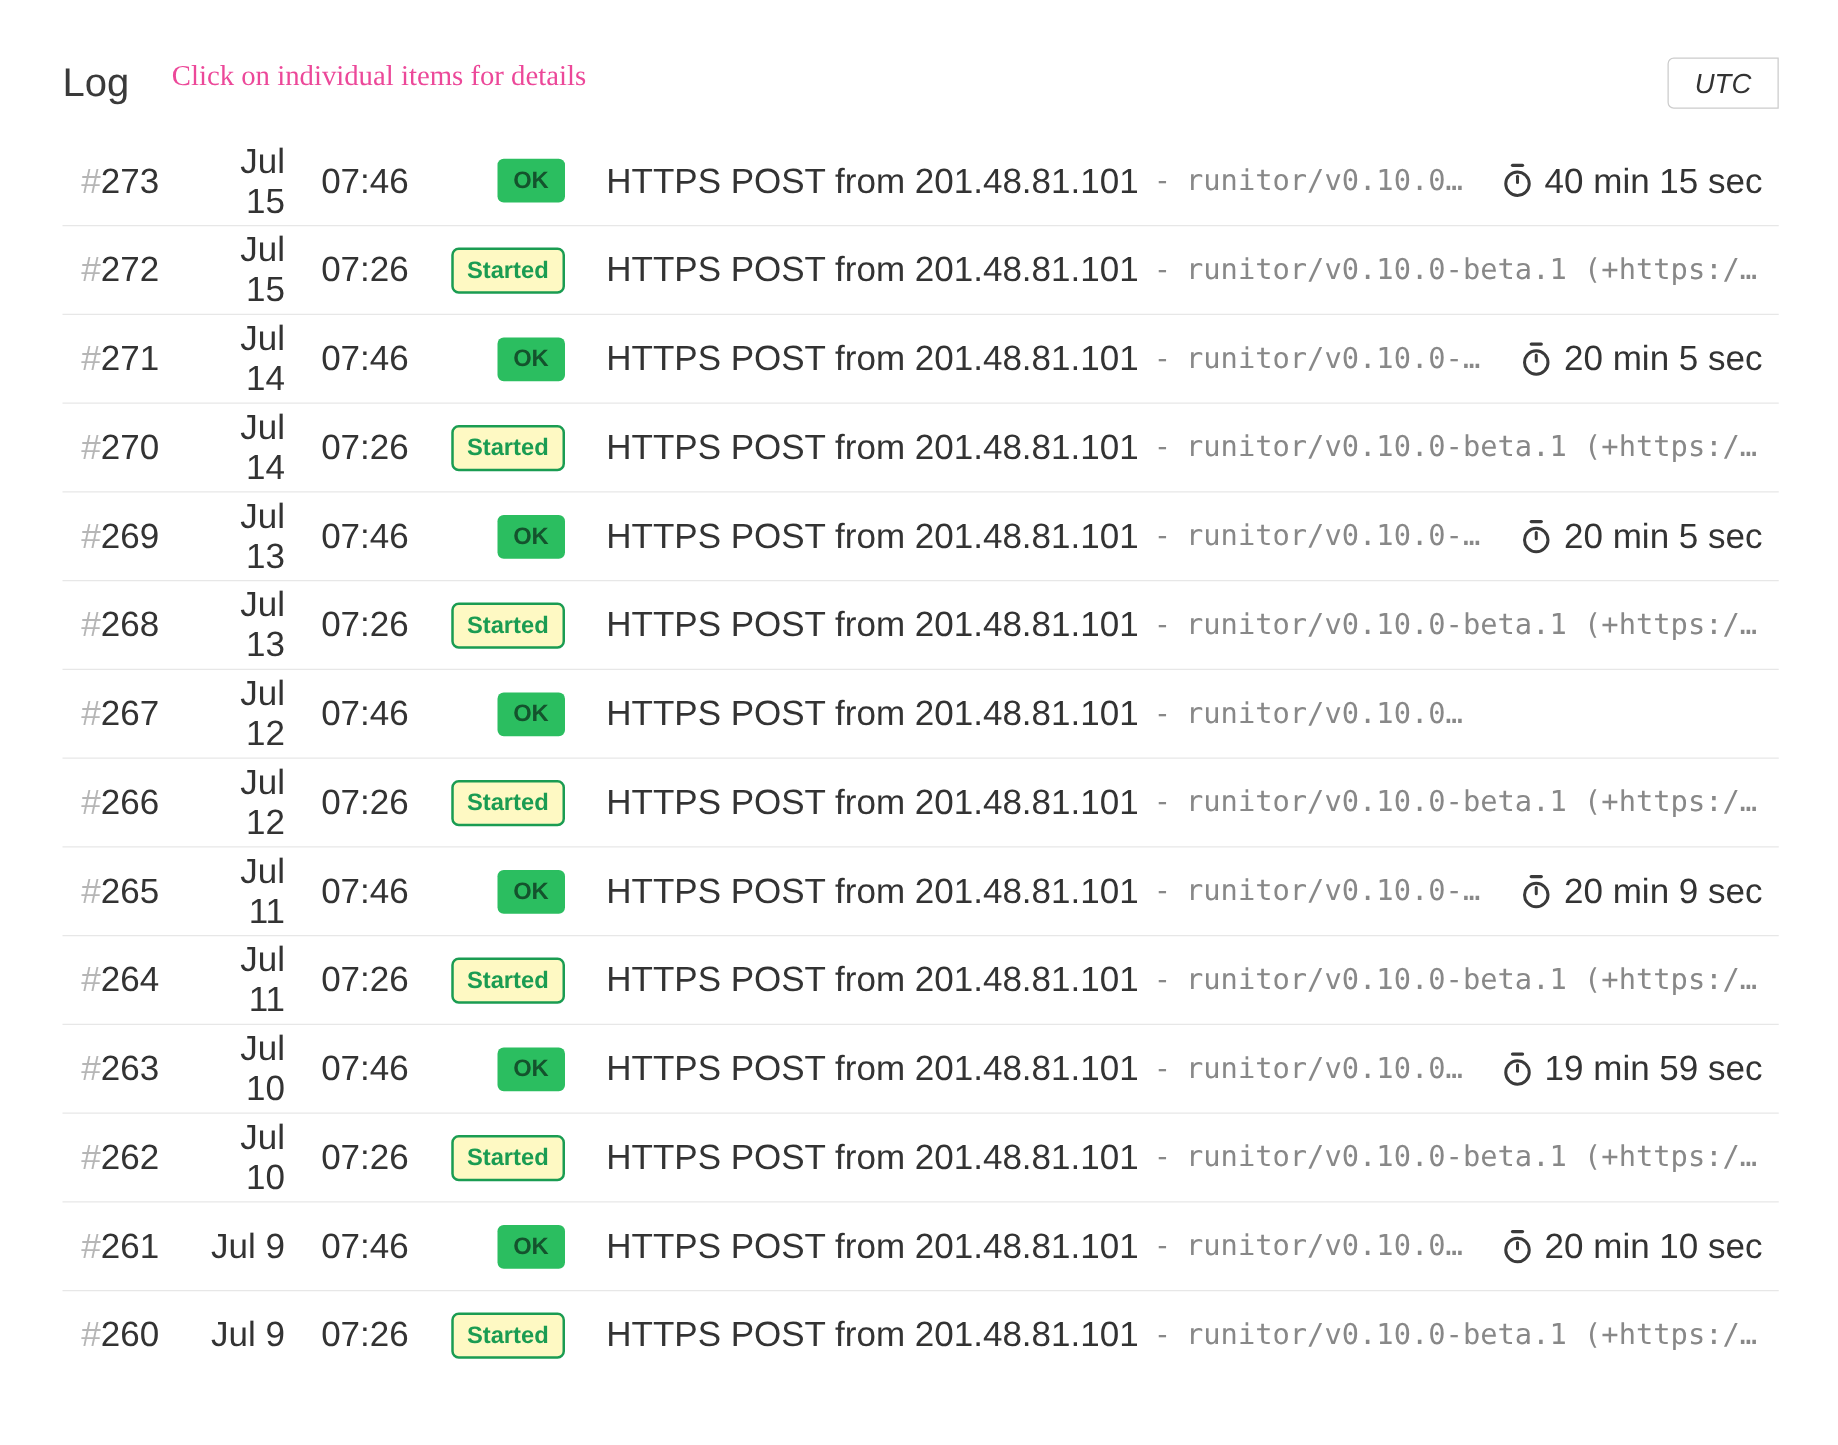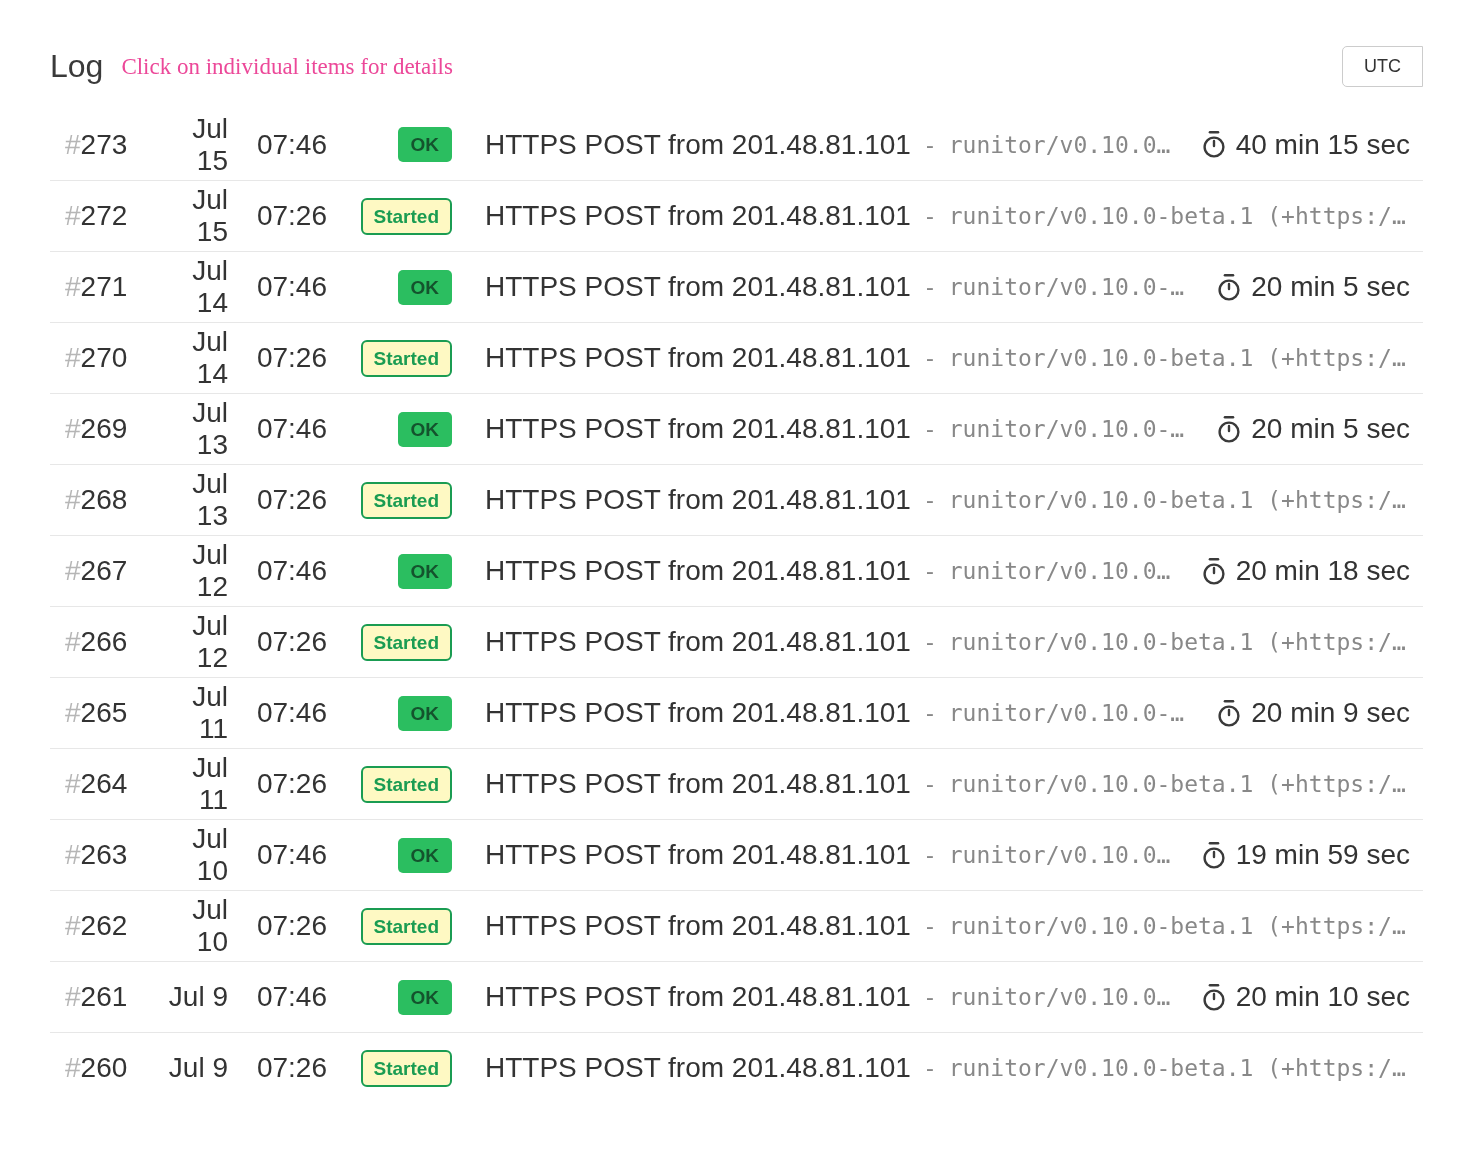--- a/index.html
+++ b/index.html
@@ -11,46 +11,47 @@
   }
   .page { padding: 0 47px 40px 50px; }
 
   
   .header {
     padding-top: 46px;
     display: flex;
     justify-content: space-between;
     align-items: center;
   }
-  .title-wrap { display: flex; align-items: center; }
+  .title-wrap { display: flex; align-items: flex-start; gap: 16px; }
   .title {
     font-size: 32px;
     font-weight: 400;
     margin: 0;
     color: #3a3a3a;
     letter-spacing: 0;
   }
   .subtitle {
     font-size: 23px;
     color: #ec4899;
     margin-left: 18px;
     font-weight: 400;
     font-family: Liberation Serif, serif;
   }
   .btn-group { display: flex; }
   .btn {
     font-family: "Liberation Sans", sans-serif;
-    font-size: 18px;
+    font-size: 22px;
     color: #333333;
     background: #ffffff;
     border: 1px solid #cccccc;
     height: 41px;
     padding: 0 21px;
     cursor: pointer;
     line-height: 39px;
+    font-style: italic;
   }
   .btn-utc { border-radius: 5px 0 0 5px; }
   .btn-browser {
     border-radius: 0 5px 5px 0;
     margin-left: -1px;
     background: #e4e4e4;
     border-color: #bdbdbd;
     box-shadow: inset 0 2px 4px rgba(0,0,0,0.13);
   }
 
@@ -247,28 +248,20 @@
     <div class="cell c-num"><span class="hash">#</span><span class="num">267</span></div>
     <div class="cell c-date">Jul 12</div>
     <div class="cell c-time">07:46</div>
     <div class="cell c-badge">
       <span class="badge badge-ok">OK</span>
     </div>
     <div class="cell c-desc">
       <span class="main">HTTPS POST from 201.48.81.101</span>
       <span class="sep">-</span>
       <span class="agent">runitor/v0.10.0…</span>
-      <span class="duration">
-        <svg class="stopwatch" width="26" height="29" viewBox="0 0 26 29" aria-hidden="true">
-          <line x1="9" y1="2.2" x2="17" y2="2.2" stroke="#3a3a3a" stroke-width="2.6" stroke-linecap="round"></line>
-          <circle cx="13" cy="17" r="9.4" fill="none" stroke="#3a3a3a" stroke-width="2.4"></circle>
-          <line x1="13" y1="11" x2="13" y2="16" stroke="#3a3a3a" stroke-width="2.4" stroke-linecap="round"></line>
-        </svg>
-        <span class="dur-text">20 min 18 sec</span>
-      </span>
     </div>
   </div>
       <div class="log-row">
     <div class="cell c-num"><span class="hash">#</span><span class="num">266</span></div>
     <div class="cell c-date">Jul 12</div>
     <div class="cell c-time">07:26</div>
     <div class="cell c-badge">
       <span class="badge badge-started">Started</span>
     </div>
     <div class="cell c-desc">

